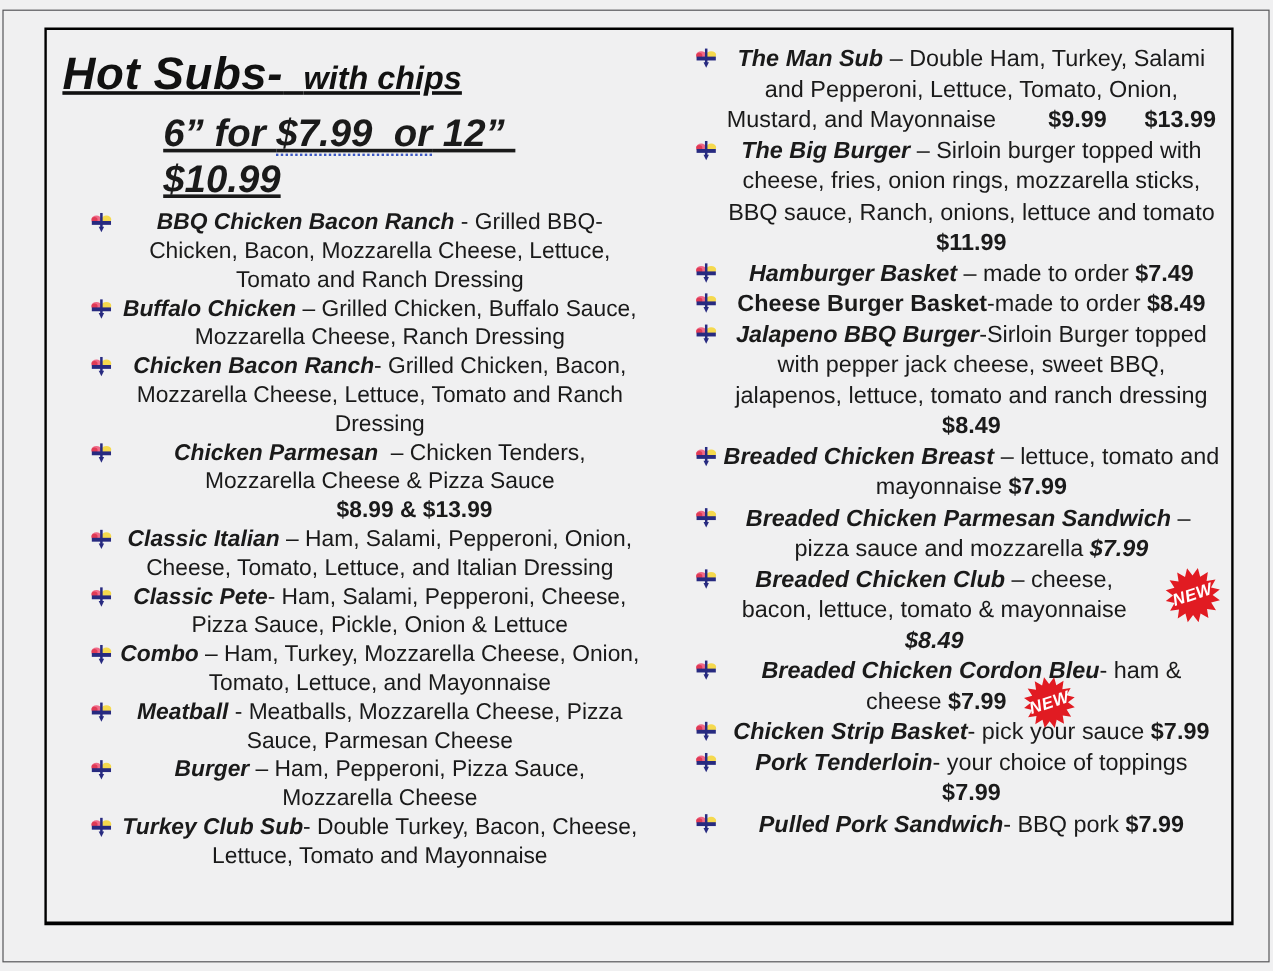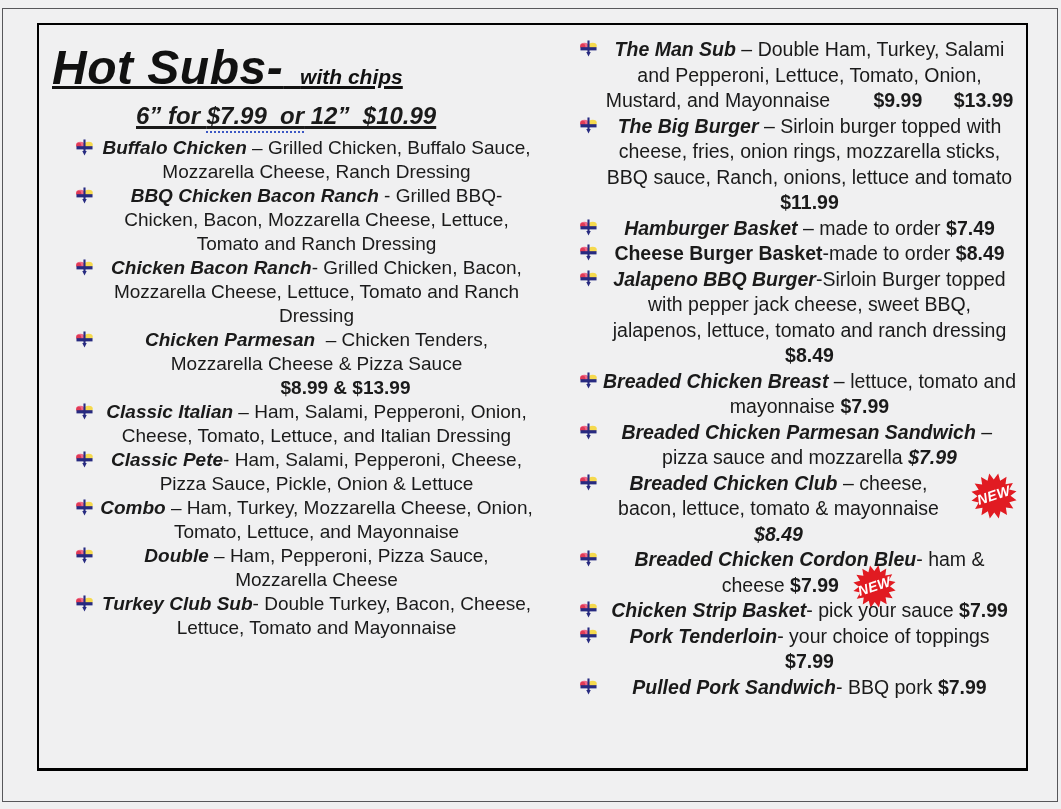--- a/index.html
+++ b/index.html
@@ -19,26 +19,26 @@
   }
   .col-left  { width:482px; margin-left:13px; padding-top:14px; font-size:19px;   line-height:24px; }
   .col-right { width:436px; margin-left:46px; padding-top:12px; font-size:19.5px; line-height:25.5px; }
 
   h2 {
     margin:0; font-weight:bold; font-style:italic; line-height:1.05;
     text-decoration:underline; text-decoration-thickness:3px; color:#111;
   }
   .col-left  h2 { margin:4px 0 2px 0; }
   .col-right h2 { margin:15px 0 9px 23px; }
-  .h-big  { font-size:48px; letter-spacing:.5px;margin-top:24px; }
-  .h-small{ font-size:21px; }
+  .h-big  { font-size:38px; letter-spacing:.5px;margin-top:24px; }
+  .h-small{ font-size:27px; }
   .h-gap  { font-size:25px; letter-spacing:10px; }
 
   .size-line {
-    margin:9px 0 5px 84px; font-size:24px; font-weight:bold; font-style:italic;
+    margin:9px 0 5px 84px; font-size:32px; font-weight:bold; font-style:italic;
     text-decoration:underline; text-decoration-thickness:2.5px; line-height:1.2;
   }
   .dotted {
     text-decoration:underline dotted #3b57c4; text-decoration-thickness:2px;
     text-underline-offset:7px;
   }
 
   ul.menu-list { list-style:none; margin:0; padding:0; }
   .col-left ul.menu-list { margin-left:24px; }
   li.menu-item { position:relative; padding-left:23px;text-align:center; }
@@ -90,40 +90,40 @@
 
     <li class="menu-item"><span class="bullet">
             <svg viewBox="0 0 18 18" aria-hidden="true">
               <ellipse cx="4.6" cy="6.2" rx="4.4" ry="3.4" fill="#ef6a88"></ellipse>
               <ellipse cx="2.9" cy="6.6" rx="2.7" ry="2.5" fill="#e03a55"></ellipse>
               <ellipse cx="13.4" cy="6.2" rx="4.4" ry="3.4" fill="#f5d94e"></ellipse>
               <rect x="0.5" y="7.6" width="17" height="3.4" fill="#272a80"></rect>
               <rect x="7.9" y="0.5" width="2.2" height="13" fill="#272a80"></rect>
               <polygon points="6.6,12.6 11.4,12.6 9,17.5" fill="#272a80"></polygon>
             </svg>
+          </span><span class="item-name">BBQ Chicken Bacon Ranch</span><span class="item-sep"> - </span><span class="item-desc">Grilled BBQ-Chicken, Bacon, Mozzarella Cheese, Lettuce, Tomato and Ranch Dressing</span>   </li>
+        <li class="menu-item"><span class="bullet">
+            <svg viewBox="0 0 18 18" aria-hidden="true">
+              <ellipse cx="4.6" cy="6.2" rx="4.4" ry="3.4" fill="#ef6a88"></ellipse>
+              <ellipse cx="2.9" cy="6.6" rx="2.7" ry="2.5" fill="#e03a55"></ellipse>
+              <ellipse cx="13.4" cy="6.2" rx="4.4" ry="3.4" fill="#f5d94e"></ellipse>
+              <rect x="0.5" y="7.6" width="17" height="3.4" fill="#272a80"></rect>
+              <rect x="7.9" y="0.5" width="2.2" height="13" fill="#272a80"></rect>
+              <polygon points="6.6,12.6 11.4,12.6 9,17.5" fill="#272a80"></polygon>
+            </svg>
           </span><span class="item-name">Buffalo Chicken</span><span class="item-sep"> – </span><span class="item-desc">Grilled Chicken, Buffalo Sauce, Mozzarella Cheese, Ranch Dressing</span>   </li>
         <li class="menu-item"><span class="bullet">
             <svg viewBox="0 0 18 18" aria-hidden="true">
               <ellipse cx="4.6" cy="6.2" rx="4.4" ry="3.4" fill="#ef6a88"></ellipse>
               <ellipse cx="2.9" cy="6.6" rx="2.7" ry="2.5" fill="#e03a55"></ellipse>
               <ellipse cx="13.4" cy="6.2" rx="4.4" ry="3.4" fill="#f5d94e"></ellipse>
               <rect x="0.5" y="7.6" width="17" height="3.4" fill="#272a80"></rect>
               <rect x="7.9" y="0.5" width="2.2" height="13" fill="#272a80"></rect>
               <polygon points="6.6,12.6 11.4,12.6 9,17.5" fill="#272a80"></polygon>
             </svg>
-          </span><span class="item-name">BBQ Chicken Bacon Ranch</span><span class="item-sep"> - </span><span class="item-desc">Grilled BBQ-Chicken, Bacon, Mozzarella Cheese, Lettuce, Tomato and Ranch Dressing</span>   </li>
-        <li class="menu-item"><span class="bullet">
-            <svg viewBox="0 0 18 18" aria-hidden="true">
-              <ellipse cx="4.6" cy="6.2" rx="4.4" ry="3.4" fill="#ef6a88"></ellipse>
-              <ellipse cx="2.9" cy="6.6" rx="2.7" ry="2.5" fill="#e03a55"></ellipse>
-              <ellipse cx="13.4" cy="6.2" rx="4.4" ry="3.4" fill="#f5d94e"></ellipse>
-              <rect x="0.5" y="7.6" width="17" height="3.4" fill="#272a80"></rect>
-              <rect x="7.9" y="0.5" width="2.2" height="13" fill="#272a80"></rect>
-              <polygon points="6.6,12.6 11.4,12.6 9,17.5" fill="#272a80"></polygon>
-            </svg>
           </span><span class="item-name">Chicken Bacon Ranch</span><span class="item-sep">- </span><span class="item-desc">Grilled Chicken, Bacon, Mozzarella Cheese, Lettuce, Tomato and Ranch Dressing</span>   </li>
         <li class="menu-item"><span class="bullet">
             <svg viewBox="0 0 18 18" aria-hidden="true">
               <ellipse cx="4.6" cy="6.2" rx="4.4" ry="3.4" fill="#ef6a88"></ellipse>
               <ellipse cx="2.9" cy="6.6" rx="2.7" ry="2.5" fill="#e03a55"></ellipse>
               <ellipse cx="13.4" cy="6.2" rx="4.4" ry="3.4" fill="#f5d94e"></ellipse>
               <rect x="0.5" y="7.6" width="17" height="3.4" fill="#272a80"></rect>
               <rect x="7.9" y="0.5" width="2.2" height="13" fill="#272a80"></rect>
               <polygon points="6.6,12.6 11.4,12.6 9,17.5" fill="#272a80"></polygon>
             </svg>
@@ -160,21 +160,31 @@
           </span><span class="item-name">Combo</span><span class="item-sep"> – </span><span class="item-desc">Ham, Turkey, Mozzarella Cheese, Onion, Tomato, Lettuce, and Mayonnaise</span>   </li>
         <li class="menu-item"><span class="bullet">
             <svg viewBox="0 0 18 18" aria-hidden="true">
               <ellipse cx="4.6" cy="6.2" rx="4.4" ry="3.4" fill="#ef6a88"></ellipse>
               <ellipse cx="2.9" cy="6.6" rx="2.7" ry="2.5" fill="#e03a55"></ellipse>
               <ellipse cx="13.4" cy="6.2" rx="4.4" ry="3.4" fill="#f5d94e"></ellipse>
               <rect x="0.5" y="7.6" width="17" height="3.4" fill="#272a80"></rect>
               <rect x="7.9" y="0.5" width="2.2" height="13" fill="#272a80"></rect>
               <polygon points="6.6,12.6 11.4,12.6 9,17.5" fill="#272a80"></polygon>
             </svg>
-          </span><span class="item-name">Double</span><span class="item-sep"> – </span><span class="item-desc">Ham, Pepperoni, Pizza Sauce, Mozzarella Cheese</span>   </li>
+          </span><span class="item-name">Meatball</span><span class="item-sep"> - </span><span class="item-desc">Meatballs, Mozzarella Cheese, Pizza Sauce, Parmesan Cheese</span>   </li>
+        <li class="menu-item"><span class="bullet">
+            <svg viewBox="0 0 18 18" aria-hidden="true">
+              <ellipse cx="4.6" cy="6.2" rx="4.4" ry="3.4" fill="#ef6a88"></ellipse>
+              <ellipse cx="2.9" cy="6.6" rx="2.7" ry="2.5" fill="#e03a55"></ellipse>
+              <ellipse cx="13.4" cy="6.2" rx="4.4" ry="3.4" fill="#f5d94e"></ellipse>
+              <rect x="0.5" y="7.6" width="17" height="3.4" fill="#272a80"></rect>
+              <rect x="7.9" y="0.5" width="2.2" height="13" fill="#272a80"></rect>
+              <polygon points="6.6,12.6 11.4,12.6 9,17.5" fill="#272a80"></polygon>
+            </svg>
+          </span><span class="item-name">Burger</span><span class="item-sep"> – </span><span class="item-desc">Ham, Pepperoni, Pizza Sauce, Mozzarella Cheese</span>   </li>
         <li class="menu-item"><span class="bullet">
             <svg viewBox="0 0 18 18" aria-hidden="true">
               <ellipse cx="4.6" cy="6.2" rx="4.4" ry="3.4" fill="#ef6a88"></ellipse>
               <ellipse cx="2.9" cy="6.6" rx="2.7" ry="2.5" fill="#e03a55"></ellipse>
               <ellipse cx="13.4" cy="6.2" rx="4.4" ry="3.4" fill="#f5d94e"></ellipse>
               <rect x="0.5" y="7.6" width="17" height="3.4" fill="#272a80"></rect>
               <rect x="7.9" y="0.5" width="2.2" height="13" fill="#272a80"></rect>
               <polygon points="6.6,12.6 11.4,12.6 9,17.5" fill="#272a80"></polygon>
             </svg>
           </span><span class="item-name">Turkey Club Sub</span><span class="item-sep">- </span><span class="item-desc">Double Turkey, Bacon, Cheese, Lettuce, Tomato and Mayonnaise</span>   </li>

